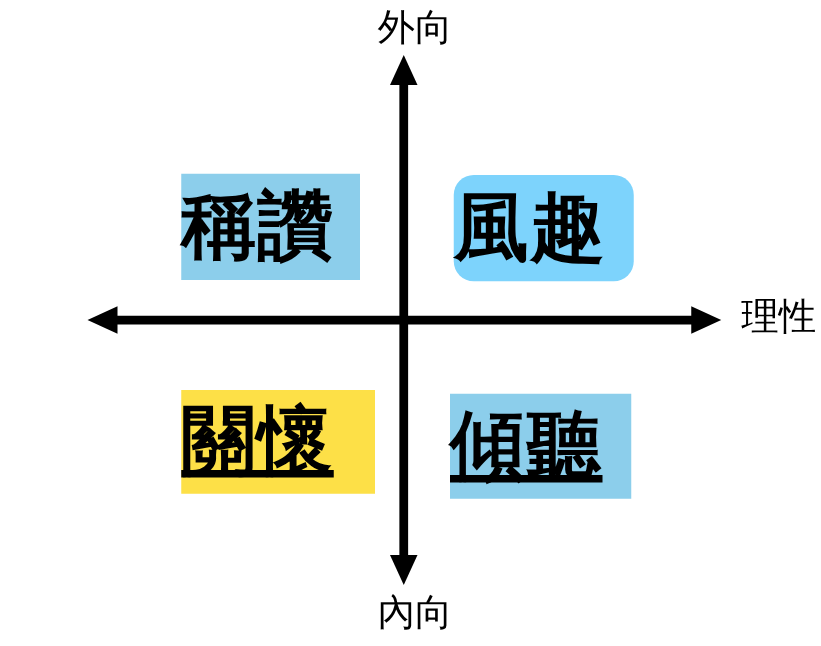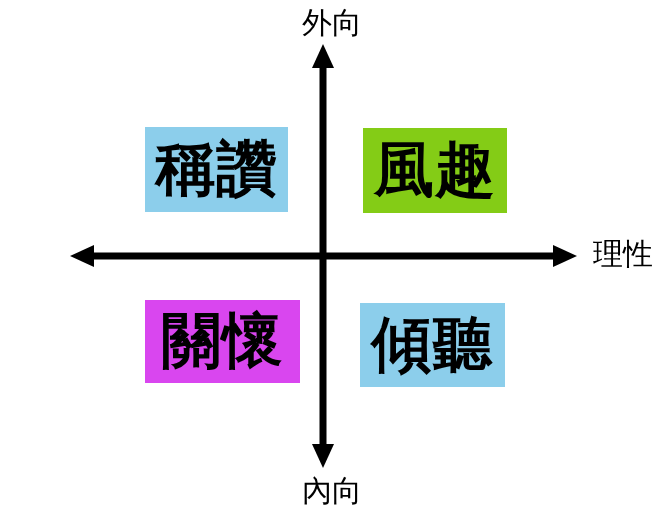--- a/index.html
+++ b/index.html
@@ -28,31 +28,32 @@
     white-space: nowrap;
   }
   .label-top    { left: 296px; top: 6px;   width: 72px; }
   .label-bottom { left: 296px; top: 474px; width: 72px; }
   .label-left   { left: 6px;   top: 237px; width: 64px; }
   .label-right  { left: 589px; top: 237px; width: 64px; text-align: right; }
   .quad-box {
     position: absolute;
     display: flex;
     align-items: center;
-    justify-content: center;
+    justify-content: flex-start;
     color: #000000;
     font-size: 60px;
     font-weight: bold;
     letter-spacing: 1px;
     white-space: nowrap;
+    margin-top: 12px;
   }
   .quad-tl { left: 145px; top: 127px; width: 143px; height: 85px; }
   .quad-tr { left: 363px; top: 128px; width: 144px; height: 85px; }
   .quad-bl { left: 145px; top: 300px; width: 155px; height: 83px; }
-  .quad-br { left: 360px; top: 303px; width: 145px; height: 84px; }
+  .quad-br { left: 360px; top: 303px; width: 145px; height: 84px; text-decoration: underline; }
 </style>
 </head>
 <body>
 
 <div class="canvas">
 
   <svg class="axes-svg" width="657" height="517" viewBox="0 0 657 517">
     <line x1="323" y1="62" x2="323" y2="450" stroke="#000000" stroke-width="7"></line>
     <line x1="88" y1="256" x2="560" y2="256" stroke="#000000" stroke-width="7"></line>
     <polygon points="323,44 312,68 334,68" fill="#000000"></polygon>
@@ -65,25 +66,25 @@
 
   <div class="axis-label label-bottom">內向</div>
 
 
   <div class="axis-label label-right">理性</div>
 
   <div class="quad-box quad-tl" style="background: rgb(140, 206, 235);">
     <span>稱讚</span>
   </div>
 
-  <div class="quad-box quad-tr" style="background: #84cc16;">
+  <div class="quad-box quad-tr" style="background: #7dd3fc; border-radius: 16px;">
     <span>風趣</span>
   </div>
 
-  <div class="quad-box quad-bl" style="background: #d946ef;">
+  <div class="quad-box quad-bl" style="background: #fde047; text-decoration: underline;">
     <span>關懷</span>
   </div>
 
   <div class="quad-box quad-br" style="background: rgb(140, 206, 235);">
     <span>傾聽</span>
   </div>
 
 </div>
 
 </body></html>

